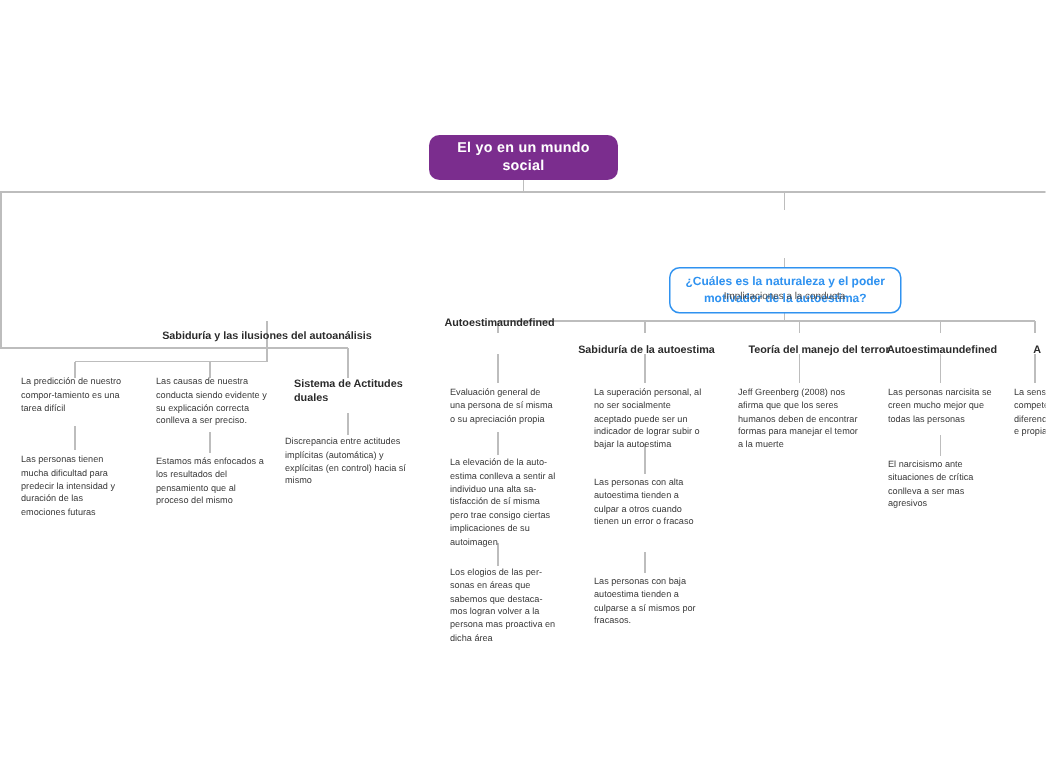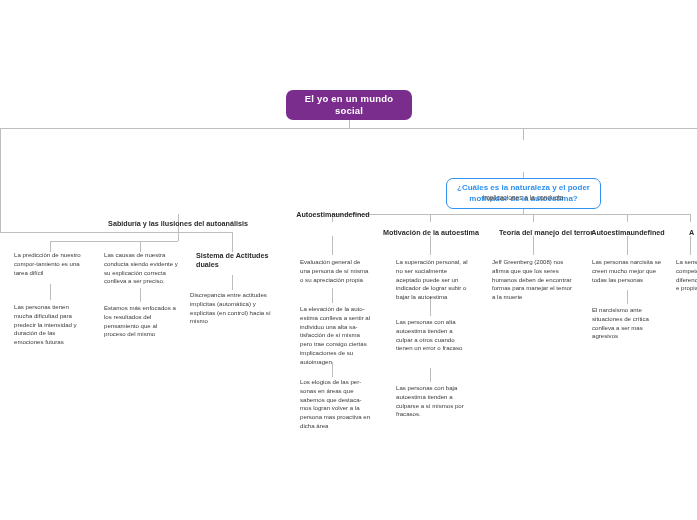--- a/index.html
+++ b/index.html
@@ -174,21 +174,21 @@
 
   <div class="node section-head left-align" style="left:196px; top:251px; width:80px;">
     <span>Sistema de Actitudes duales</span>
   </div>
 
   <div class="node section-head" style="left:287px; top:210px; width:92px;">
     <span>Autoestimaundefined</span>
   </div>
 
   <div class="node section-head" style="left:380px; top:228px; width:102px;">
-    <span>Motivación de la autoestima</span>
+    <span>Sabiduría de la autoestima</span>
   </div>
 
   <div class="node section-head" style="left:482px; top:228px; width:104px;margin-left:12px;">
     <span>Teoría del manejo del terror</span>
   </div>
 
   <div class="node section-head" style="left:580px; top:228px; width:96px;">
     <span>Autoestimaundefined</span>
   </div>
 

